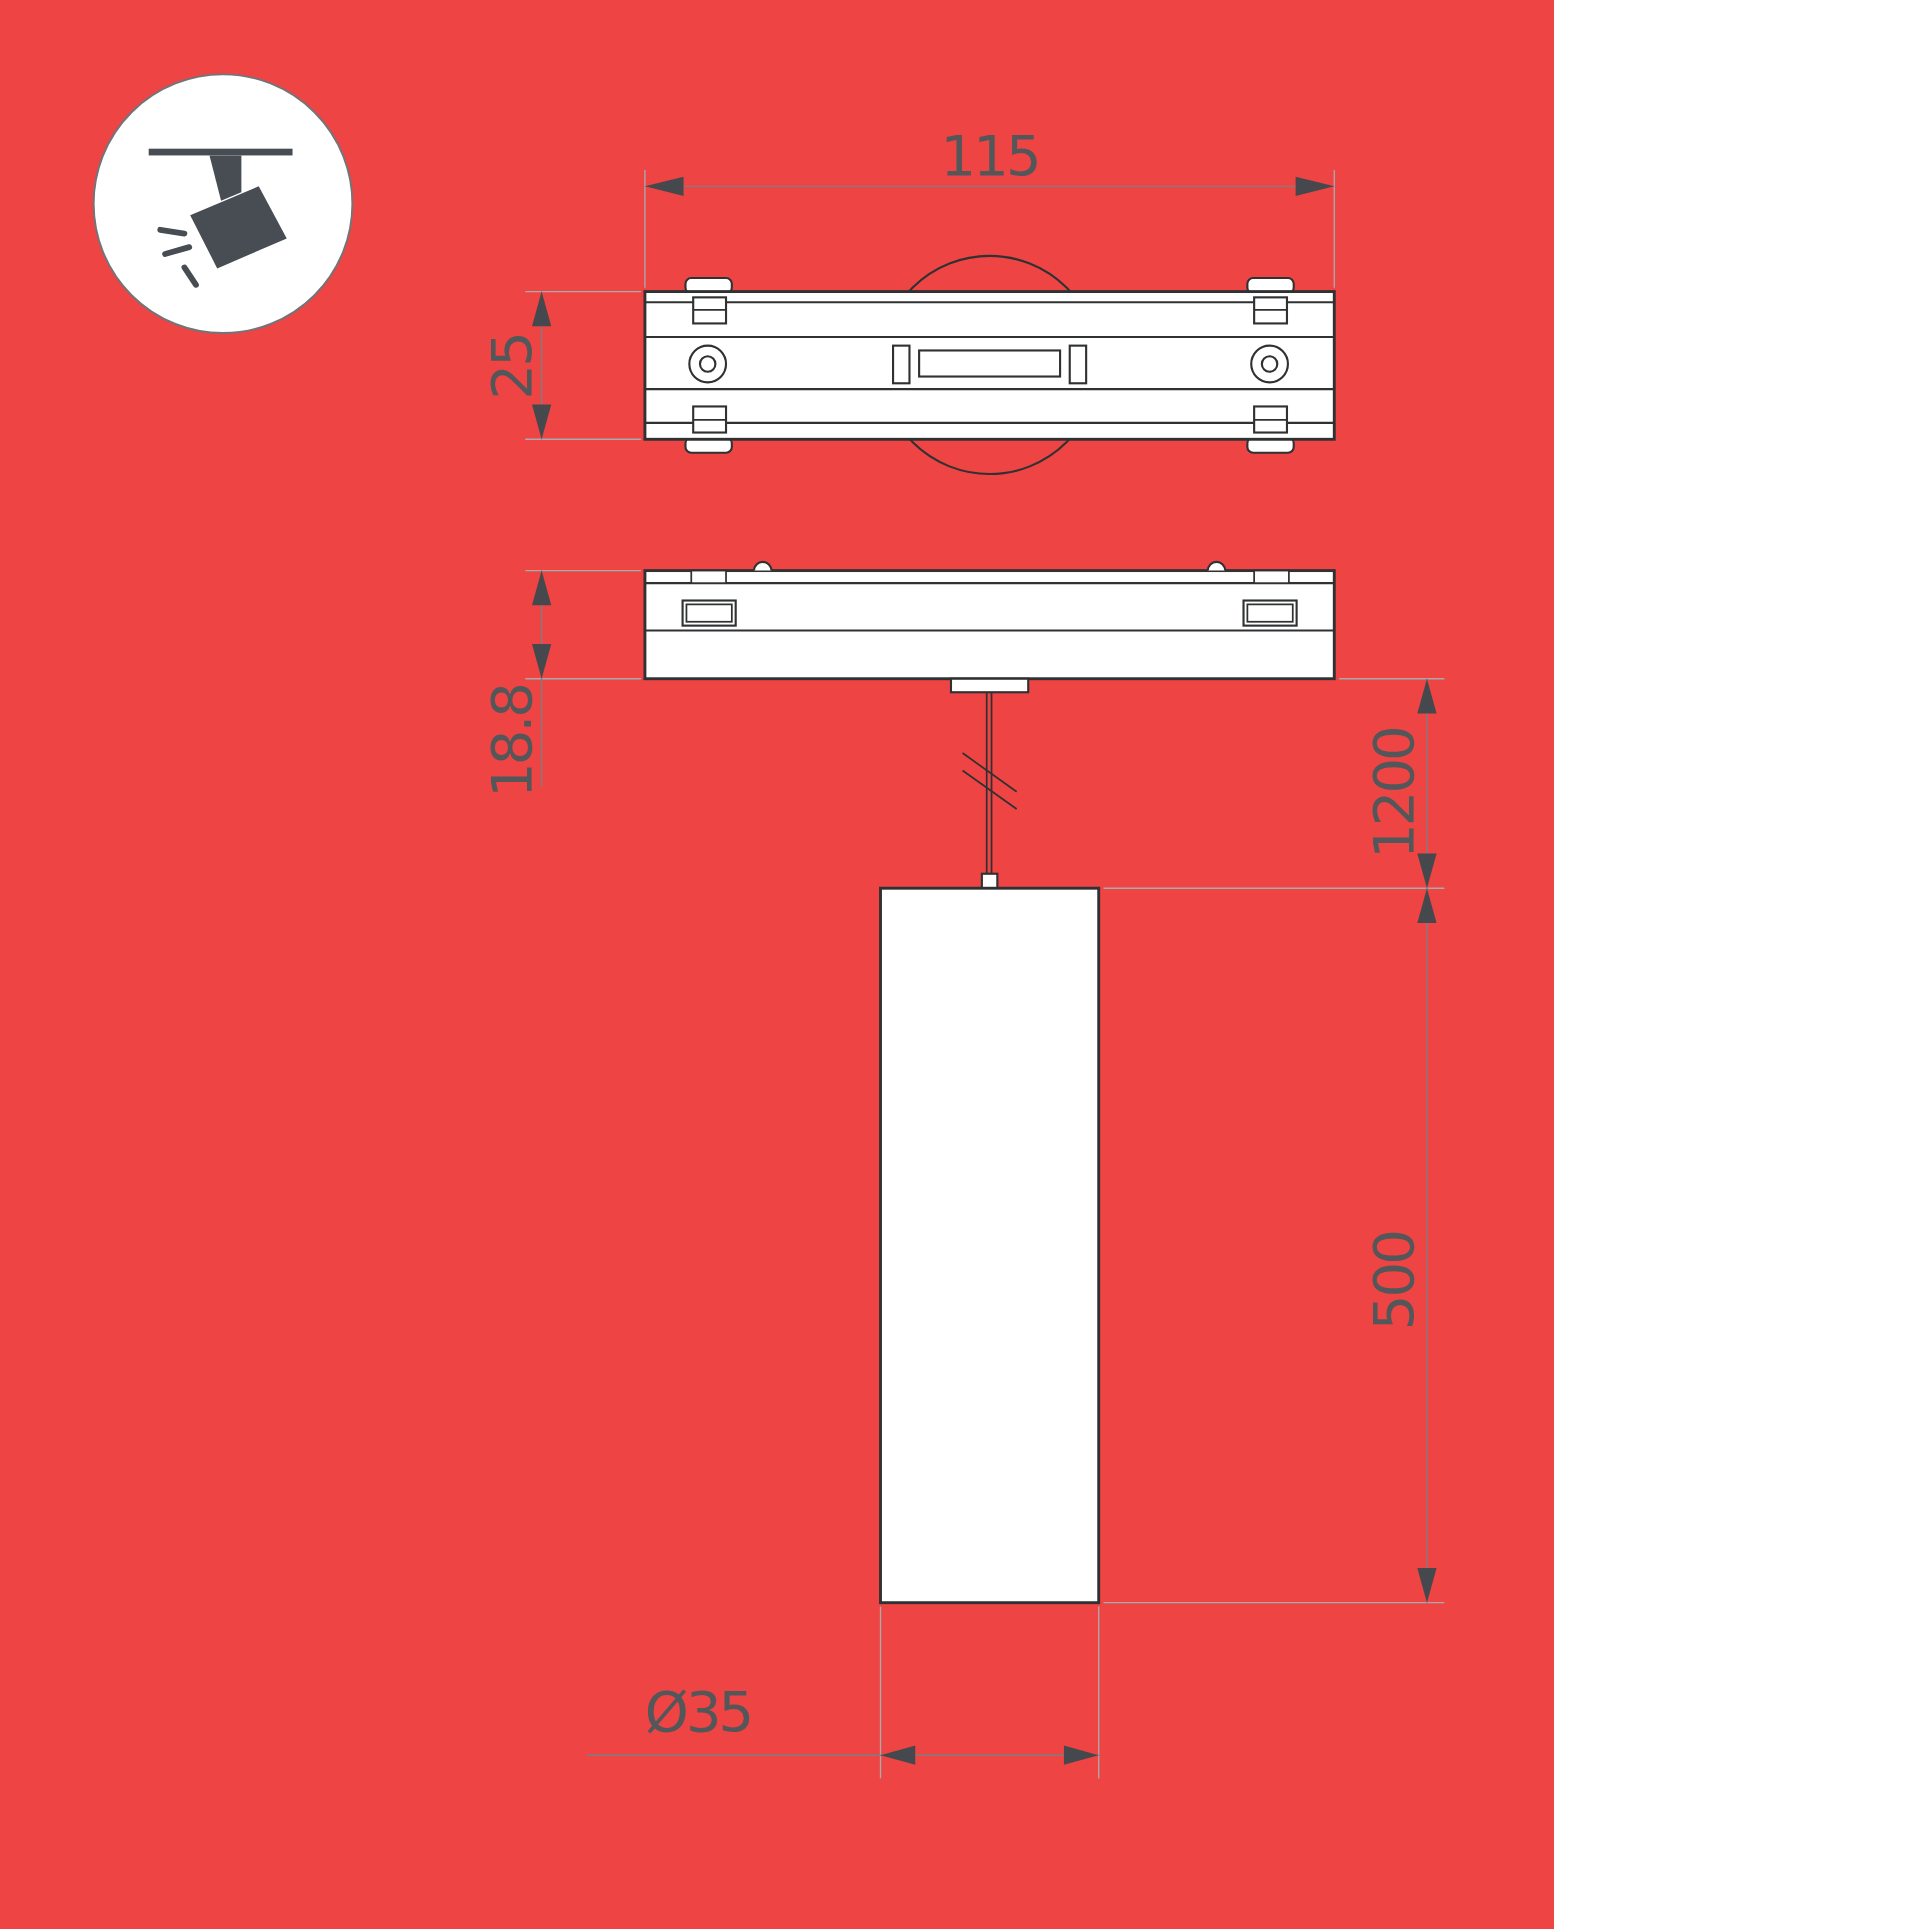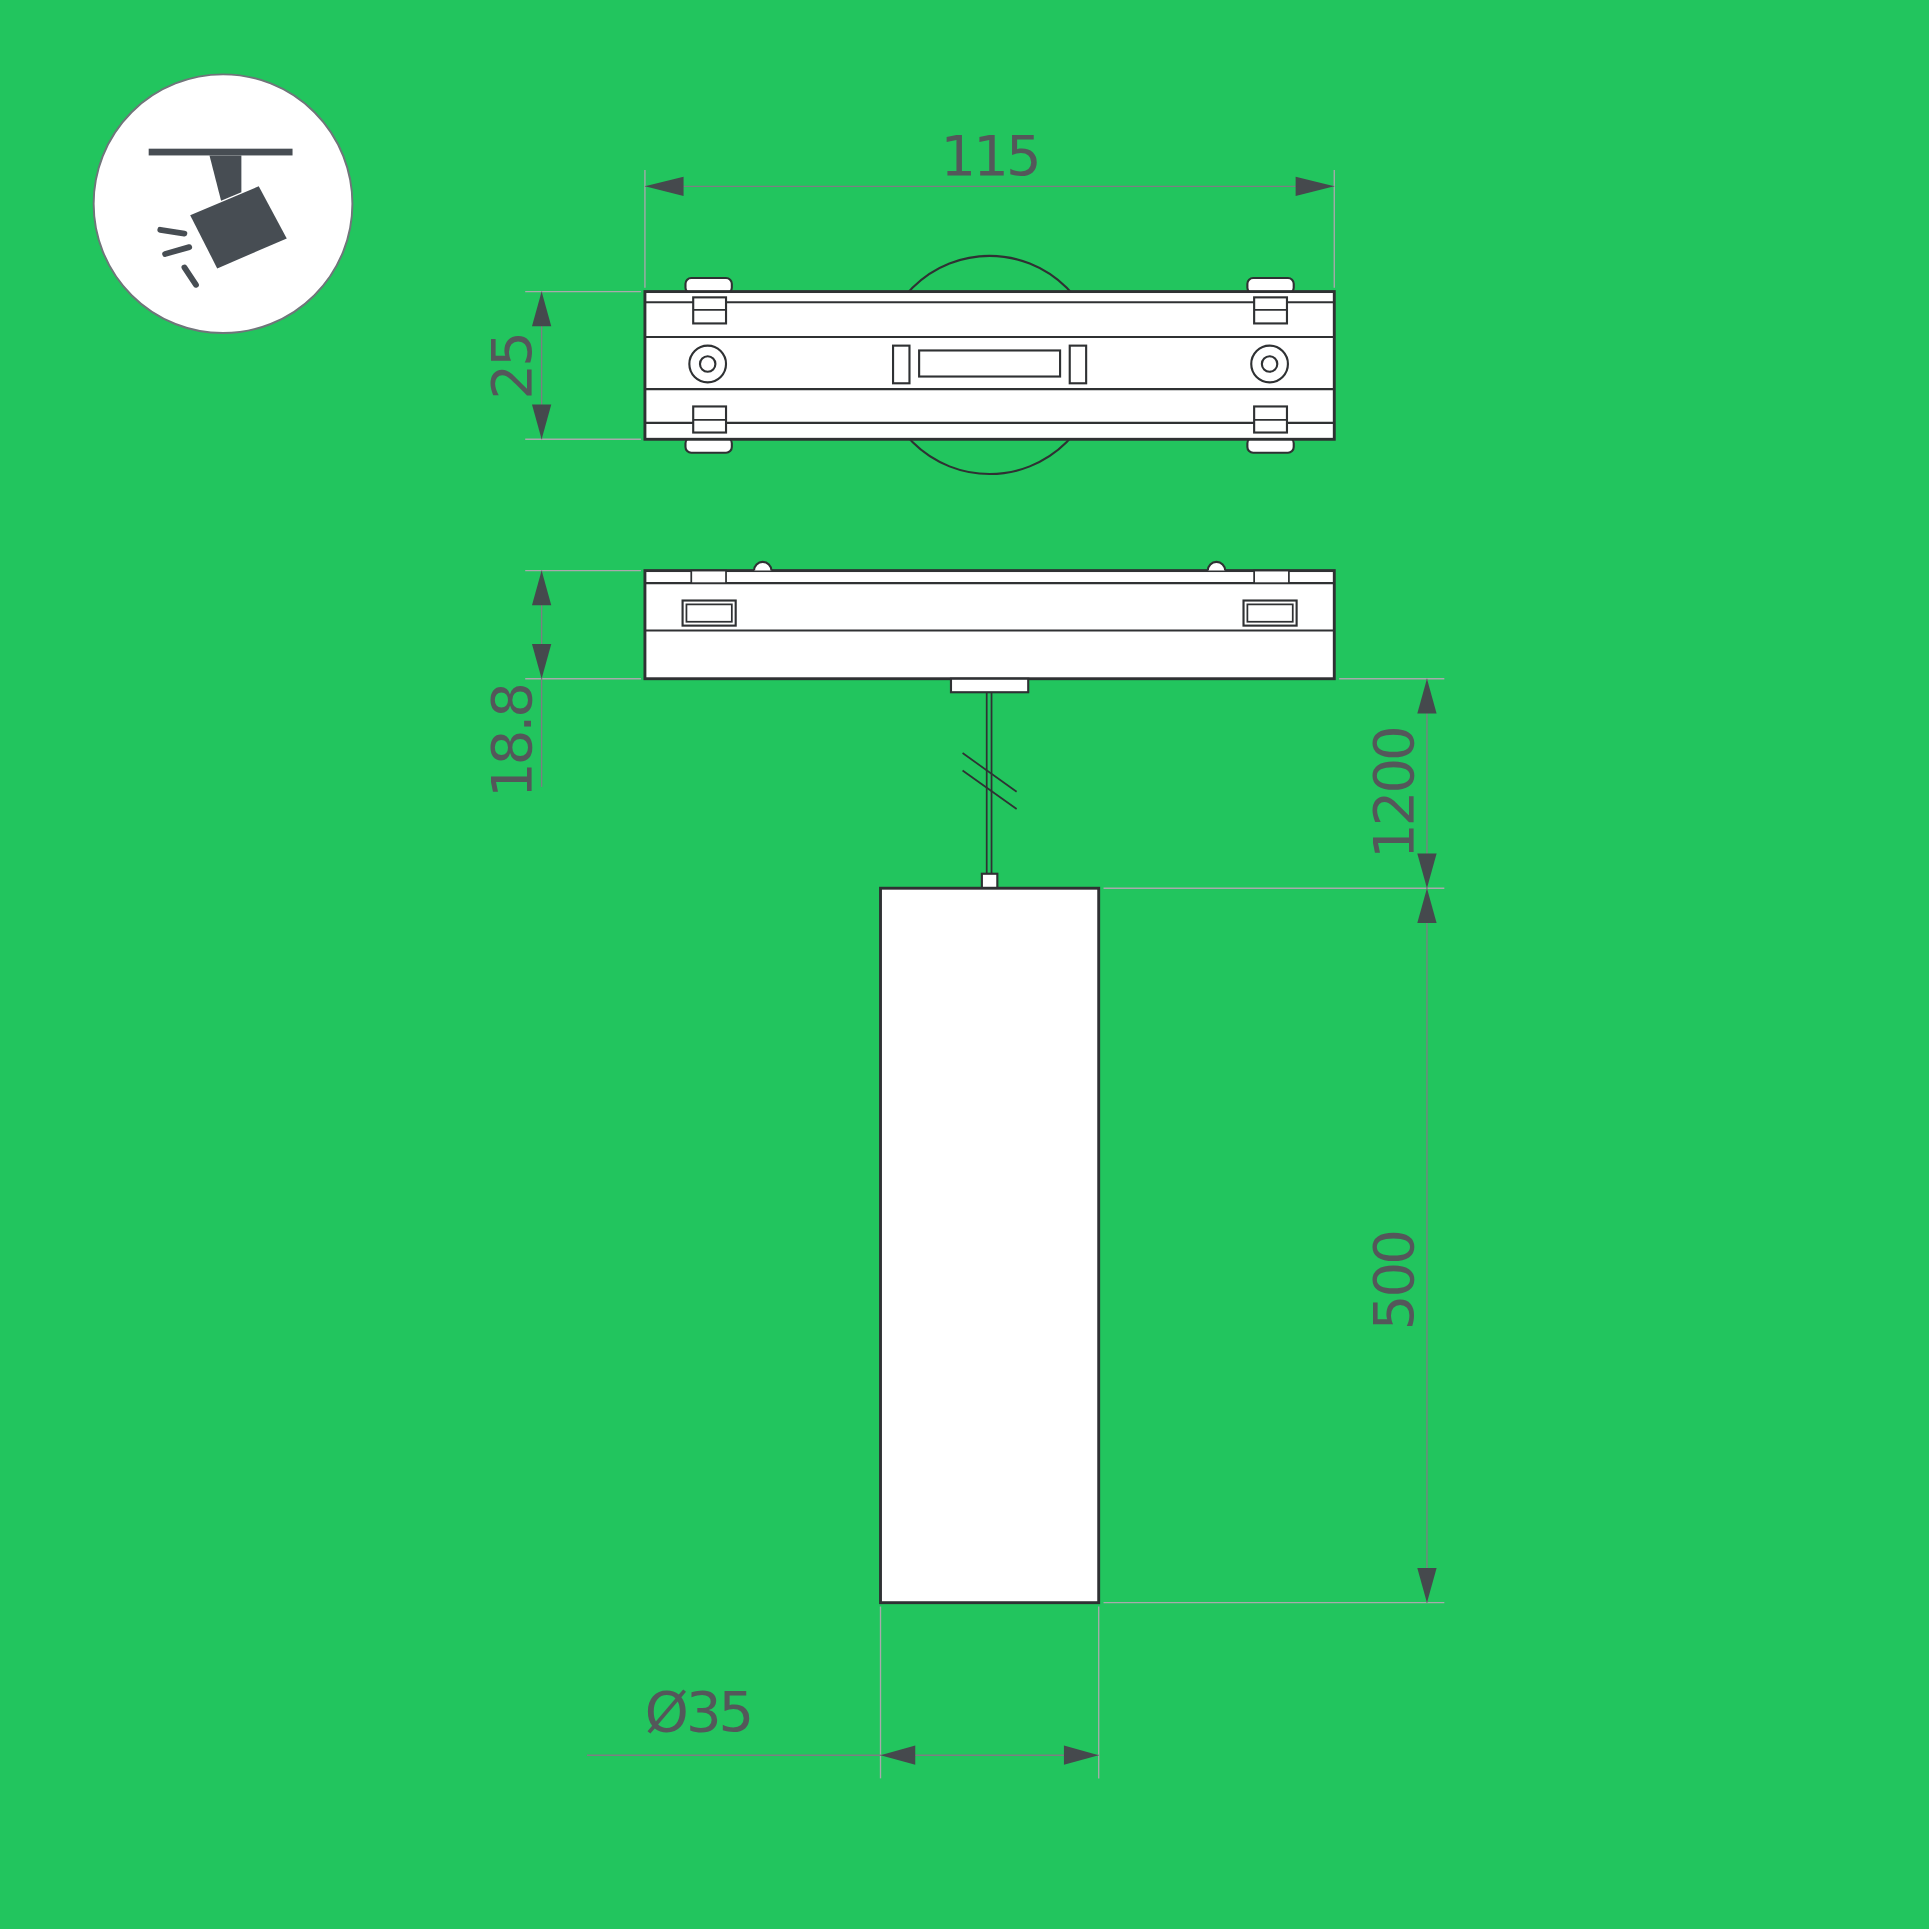--- a/index.html
+++ b/index.html
@@ -1,16 +1,16 @@
 <!DOCTYPE html>
 <html style="--line: #2f3133; --dim: #7c7f82; --ext: #a8aaac; --arrow: #45494d; --text: #54575a; --icon: #474d53; --iconring: #70757a;"><head>
 <meta charset="utf-8">
 <style>
   html,body{margin:0;padding:0;background:#ffffff;}
-  .page{position:relative;width:1929px;height:1929px;background:#22c55e;overflow:hidden;}
+  .page{position:relative;width:1554px;height:1929px;background:#ef4444;overflow:hidden;}
   svg{display:block;}
   
   .s3{stroke:var(--line,#2f3133);stroke-width:3;fill:none;}
   .s2{stroke:var(--line,#2f3133);stroke-width:2.2;fill:none;}
   .s18{stroke:var(--line,#2f3133);stroke-width:1.8;fill:none;}
   .fw{fill:#ffffff;}
   .ext{stroke:var(--ext,#a8aaac);stroke-width:1.4;fill:none;}
   .dim{stroke:var(--dim,#7c7f82);stroke-width:1.4;fill:none;}
   .arr{fill:var(--arrow,#45494d);stroke:none;}
   .lbl{fill:var(--text,#54575a);font-family:"DejaVu Sans","Liberation Sans",sans-serif;

